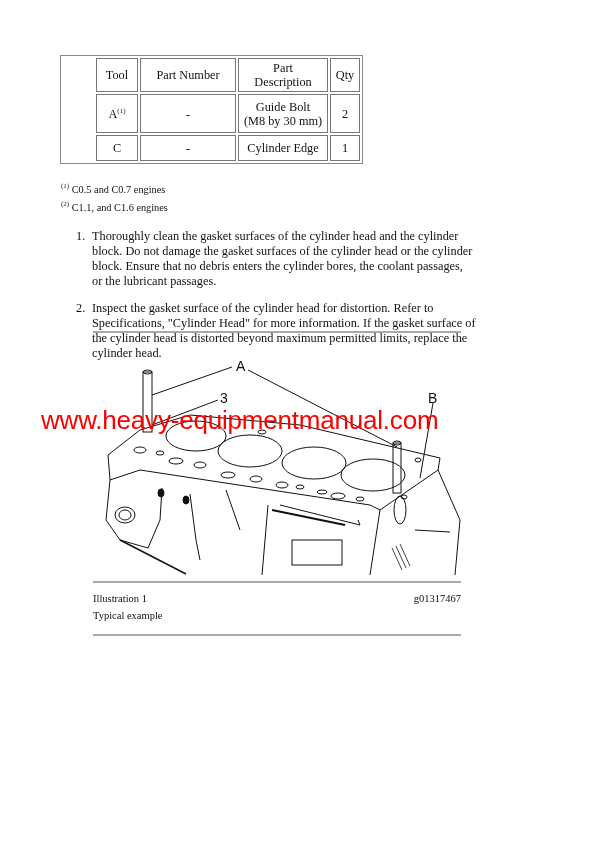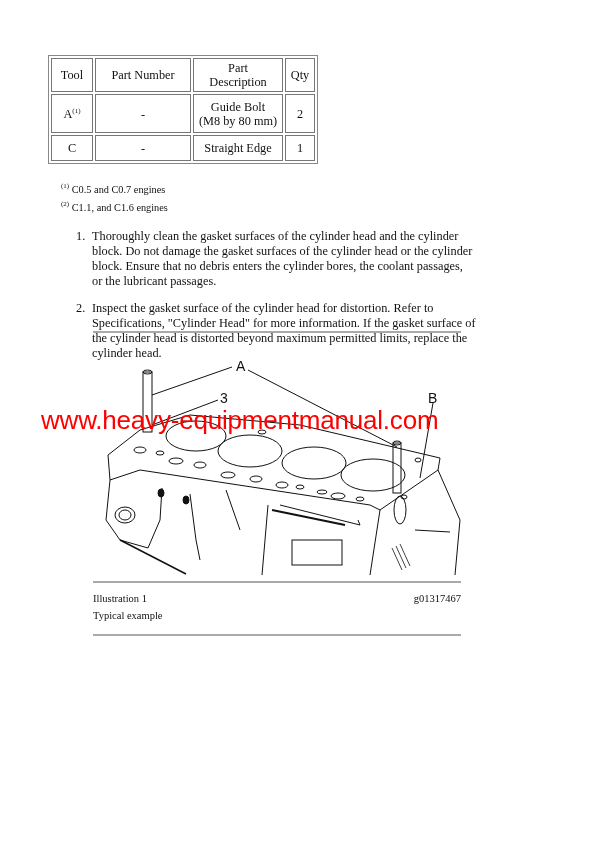--- a/index.html
+++ b/index.html
@@ -1,20 +1,20 @@
 <!DOCTYPE html>
 <html><head>
 <meta charset="utf-8">
 <style>
   html, body { margin: 0; padding: 0; background: #ffffff; }
   body { width: 600px; height: 849px; position: relative; overflow: hidden;
          font-family: "Liberation Serif", "DejaVu Serif", serif; color: #111; }
 
-  .tools-table { position: absolute; left: 48px; top: 55px; border-collapse: separate;
-                 border-spacing: 2px; border: 1px solid #888; font-size: 12.3px; }
+  .tools-table { position: absolute; left: 60px; top: 55px; border-collapse: separate;
+                 border-spacing: 2px; border: 1px solid #888; font-size: 12.3px; padding-left: 33px; }
   .tools-table th, .tools-table td { border: 1px solid #777; text-align: center;
                  padding: 2px 4px; font-weight: normal; line-height: 14px; }
   .tools-table th { height: 20px; }
   .tools-table td.tool { font-weight: normal; }
   .col-tool { width: 32px; } .col-pn { width: 86px; }
   .col-pd { width: 80px; margin-left: 19px; } .col-qty { width: 20px; }
   .row-2l td { height: 33px; }
   .row-1l td { height: 20px; }
   sup { font-size: 7px; vertical-align: 5px; line-height: 0; }
 
@@ -47,28 +47,28 @@
       <th class="col-pd">Part Description</th>
       <th class="col-qty">Qty</th>
     </tr>
   </thead>
   <tbody>
     <tr class="row-2l">
       <td class="tool"><span>A</span><sup>(1)</sup></td>
       <td>-</td>
       <td>
           <div>Guide Bolt</div>
-          <div>(M8 by 80 mm)</div>
+          <div>(M8 by 30 mm)</div>
         </td>
       <td>2</td>
     </tr>
     <tr class="row-1l">
       <td class="tool">C</td>
       <td>-</td>
-      <td>Straight Edge</td>
+      <td>Cylinder Edge</td>
       <td>1</td>
     </tr>
   </tbody>
 </table>
 
 <div class="footnotes">
   <div><sup>(1)</sup> <span>C0.5 and C0.7 engines</span></div>
   <div><sup>(2)</sup> <span>C1.1, and C1.6 engines</span></div>
 </div>
 

